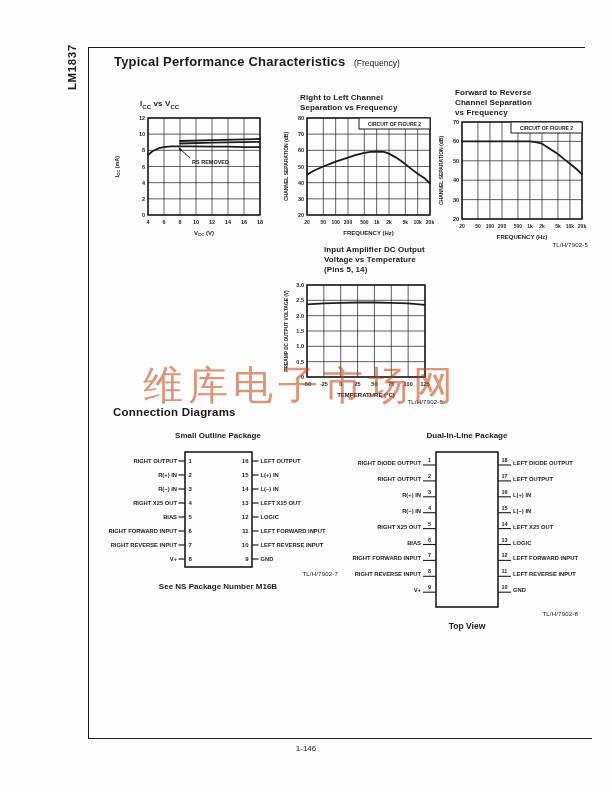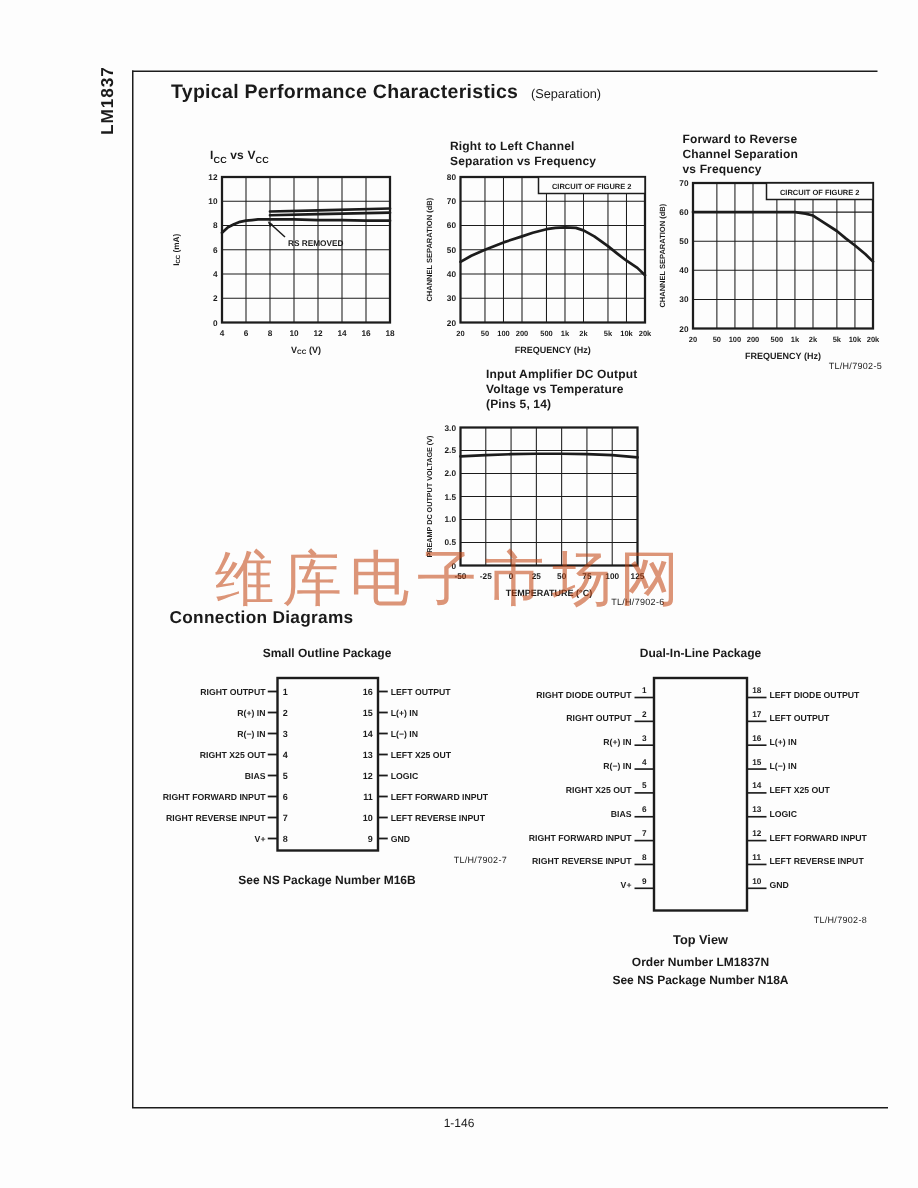--- a/index.html
+++ b/index.html
@@ -30,21 +30,21 @@
 
 <div class="page">
   <div class="frame-top"></div>
   <div class="frame-left"></div>
   <div class="frame-bottom"></div>
 
   <div class="side-label">LM1837</div>
 
   <div class="header">
     <span class="h-title">Typical Performance Characteristics</span>
-    <span class="h-cont">(Separation)</span>
+    <span class="h-cont">(Frequency)</span>
   </div>
 
   <div id="ct0" class="ctitle" style="left:140px;top:99px;">
       <div><span>I</span><sub>CC</sub><span> vs V</span><sub>CC</sub><span></span></div>
     </div>
   <div id="ct1" class="ctitle" style="left:300px;top:93px;">
       <div><span>Right to Left Channel</span></div>
       <div><span>Separation vs Frequency</span></div>
     </div>
   <div id="ct2" class="ctitle" style="left:455px;top:88px;">
@@ -355,19 +355,15 @@
         <text x="163" y="133.3" text-anchor="start" font-size="5.8">LEFT REVERSE INPUT</text>
         <line x1="148" y1="133.3" x2="161" y2="133.3" stroke="#1c1c1c" stroke-width="1.1"></line>
         <text x="154.5" y="130.3" text-anchor="middle" font-size="5.5">11</text>
         <text x="163" y="149.2" text-anchor="start" font-size="5.8">GND</text>
         <line x1="148" y1="149.2" x2="161" y2="149.2" stroke="#1c1c1c" stroke-width="1.1"></line>
         <text x="154.5" y="146.2" text-anchor="middle" font-size="5.5">10</text>
       </g>
     </svg>
   <div class="credit" style="left:488px;top:611px;">TL/H/7902-8</div>
   <div class="top-view" style="left:407px;top:621px;">Top View</div>
-  <div class="pkg-order" style="left:377px;top:636px;">
-    <div>Order Number LM1837N</div>
-    <div>See NS Package Number N18A</div>
-  </div>
 
   <div class="pageno">1-146</div>
 </div>
 
 </body></html>

